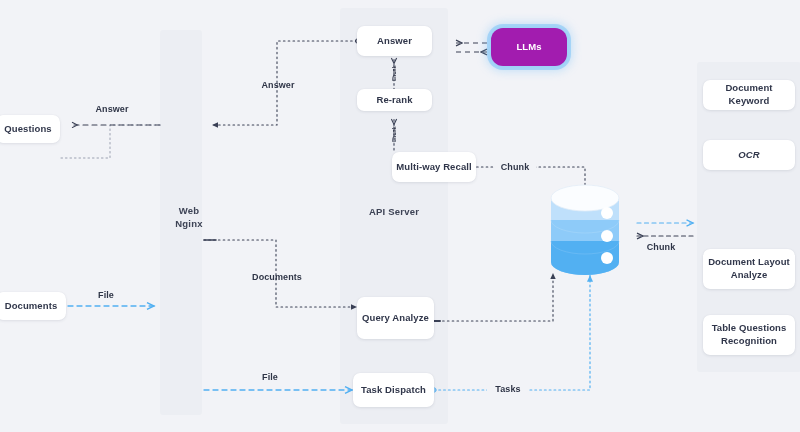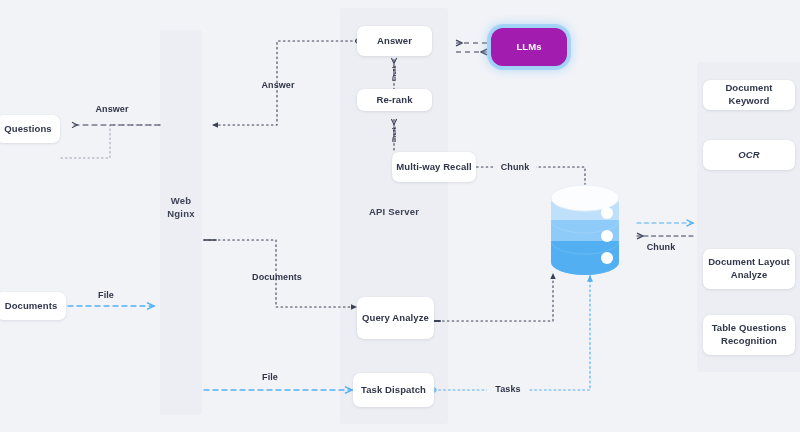--- a/index.html
+++ b/index.html
@@ -81,21 +81,21 @@
     transform: rotate(-90deg);
     white-space: nowrap;
   }
 </style>
 </head>
 <body>
 
 <div id="stage">
 
   <div class="zone" style="left:160px; top:30px; width:42px; height:385px;">
-    <div class="zone-label" style="top:165px;">Web
+    <div class="zone-label" style="top:175px;margin-left:8px;">Web
 Nginx</div>
   </div>
 
   <div class="zone" style="left:340px; top:8px; width:108px; height:416px;">
     <div class="zone-label" style="top:198px;">API
 Server</div>
   </div>
 
   <div class="zone" style="left:697px; top:62px; width:104px; height:310px;">
     <div class="zone-label" style="top:203px;">Task Executor</div>

